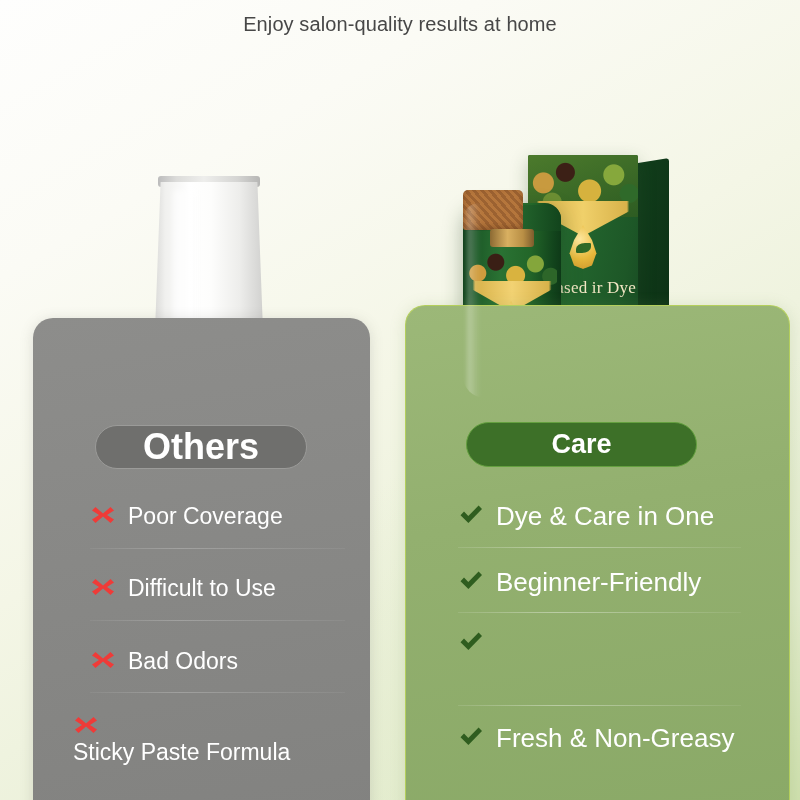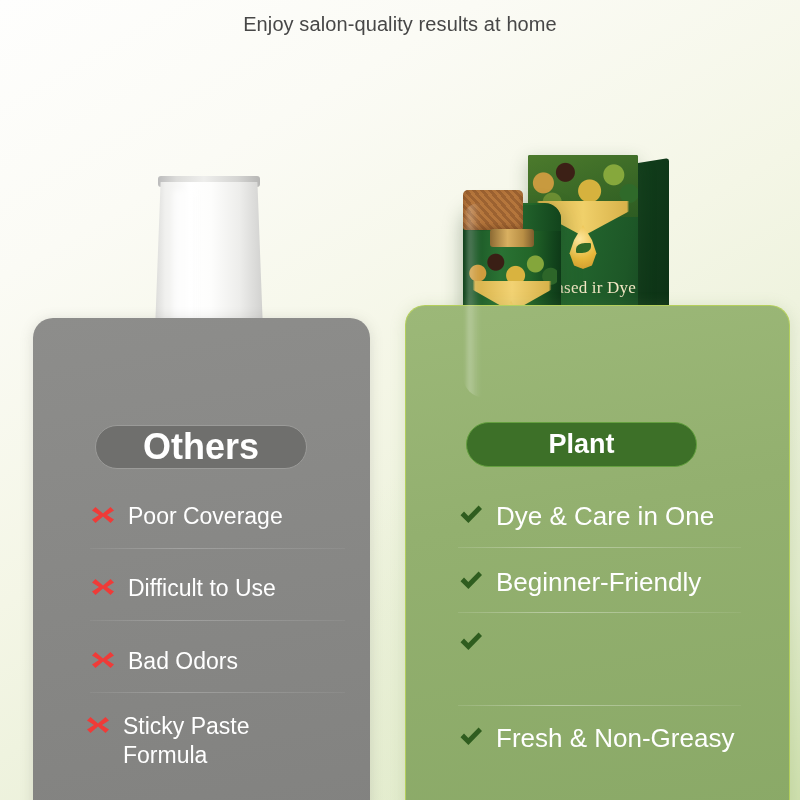--- a/index.html
+++ b/index.html
@@ -296,34 +296,34 @@
       <span class="row-icon">
         <svg viewBox="0 0 26 26" width="26" height="26">
           <path d="M5.5 5 L13 11.6 L20.5 5 L24 8.5 L17 13 L24 17.5 L20.5 21 L13 14.4 L5.5 21 L2 17.5 L9 13 L2 8.5 Z" fill="#ef3b38"></path>
         </svg>
       </span>
       <span class="row-text">Bad Odors</span>
     </div>
 
     <div class="divider divider-others" style="left:57px; top:374px; width:255px;"></div>
 
-    <div class="row" style="left:52px; top:394px; width:230px;">
+    <div class="row" style="left:40px; top:394px; width:230px;flex-direction:column;">
       <span class="row-icon">
         <svg viewBox="0 0 26 26" width="26" height="26">
           <path d="M5.5 5 L13 11.6 L20.5 5 L24 8.5 L17 13 L24 17.5 L20.5 21 L13 14.4 L5.5 21 L2 17.5 L9 13 L2 8.5 Z" fill="#ef3b38"></path>
         </svg>
       </span>
       <span class="row-text">Sticky Paste Formula</span>
     </div>
   </div>
 </div>
 
 <div class="panel panel-ours ours">
   <div class="pill pill-ours">
-    <span>Plant</span>
+    <span>Care</span>
   </div>
 
   <div class="list">
     <div class="row" style="left:52px; top:196px; width:330px;">
       <span class="row-icon">
         <svg viewBox="0 0 26 26" width="26" height="26">
           <path d="M2.5 13.2 L6 9.4 L10.3 14 L20.6 3.6 L24 7 L10.4 21 Z" fill="#2f5d1f"></path>
         </svg>
       </span>
       <span class="row-text">Dye &amp; Care in One</span>

